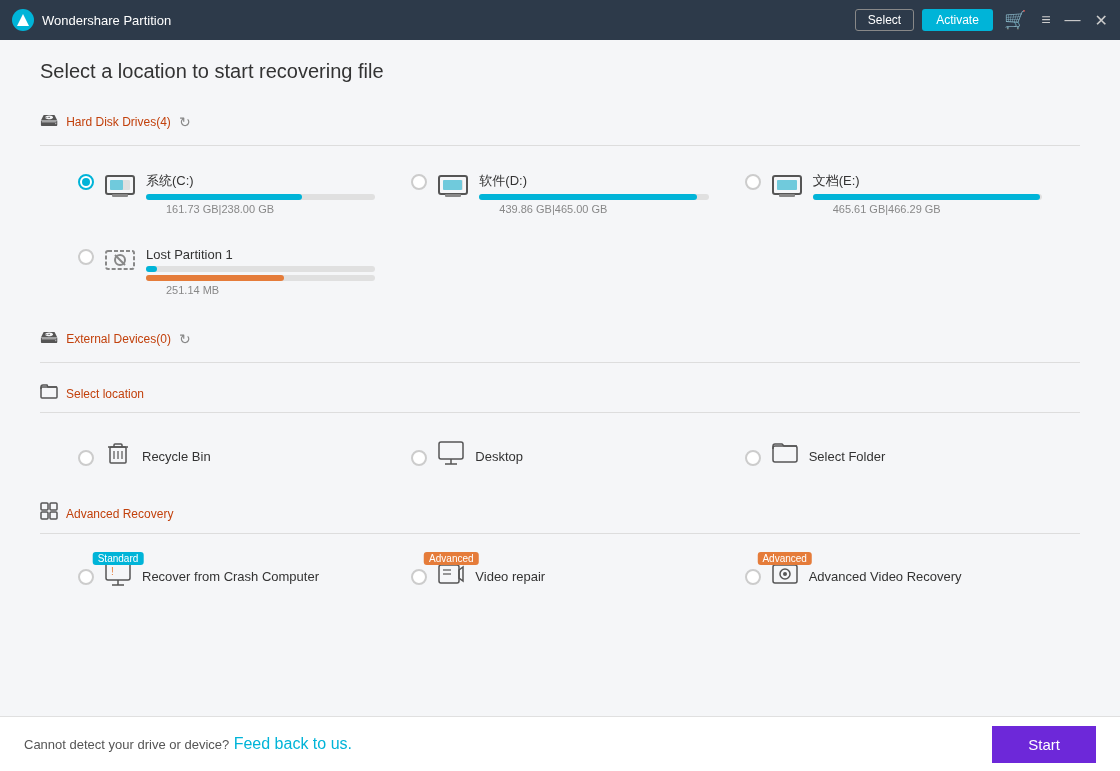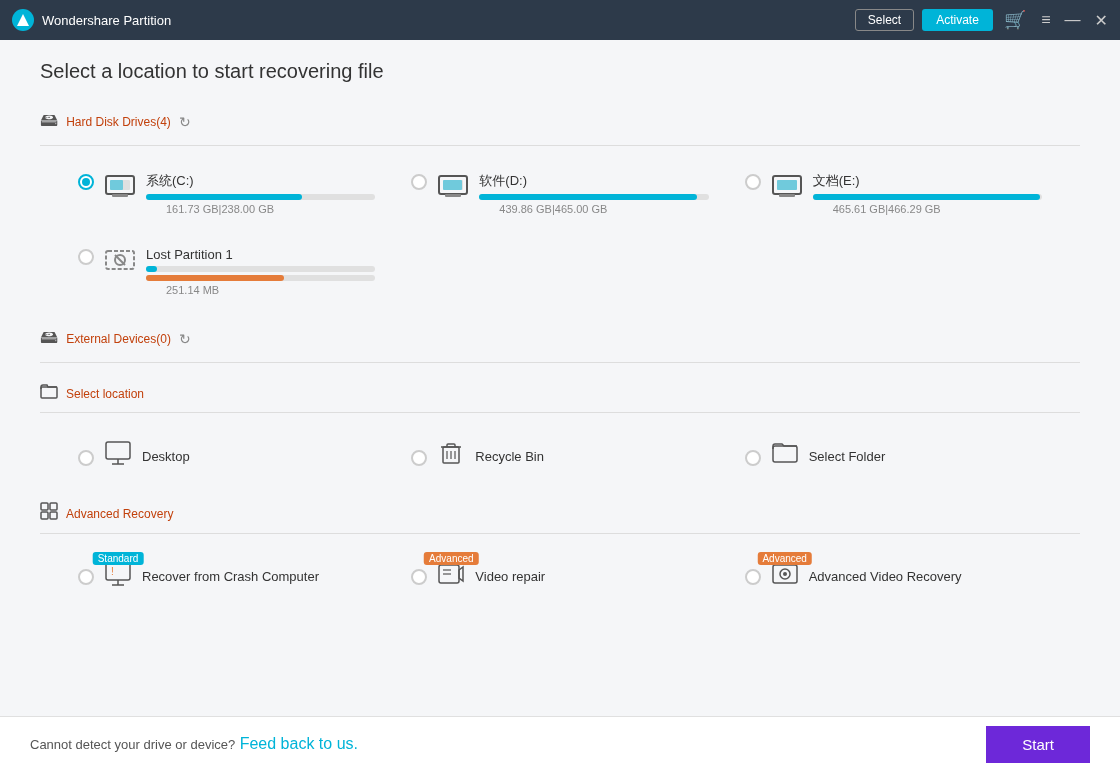--- a/index.html
+++ b/index.html
@@ -177,21 +177,21 @@
     .badge-advanced { background: #e57c3a; }
 
     .advanced-icon-wrap { position: relative; }
 
     
     .footer {
       background: #fff;
       height: 55px;
       display: flex;
       align-items: center;
-      padding: 0 30px;
+      padding: 0 24px;
       border-top: 1px solid #e0e0e0;
       flex-shrink: 0;
       justify-content: space-between;
     }
     .footer-text { font-size: 13px; color: #555; }
     .footer-link { color: #00b4d8; text-decoration: none; cursor: pointer; }
     .btn-start {
       background: #6d28d9;
       color: #fff;
       border: none;
@@ -329,41 +329,41 @@
           </svg>
       </span>
       <span class="section-label">Select location</span>
     </div>
     <div class="location-grid">
 
       <div class="location-item">
         <div class="radio-circle"></div>
         <div class="location-icon">
           <svg width="28" height="28" viewBox="0 0 28 28">
-              <rect x="2" y="3" width="24" height="17" rx="2" fill="none" stroke="#555" stroke-width="1.5"></rect>
-              <line x1="14" y1="20" x2="14" y2="25" stroke="#555" stroke-width="1.5"></line>
-              <line x1="8" y1="25" x2="20" y2="25" stroke="#555" stroke-width="1.5"></line>
-            </svg>
-        </div>
-        <span class="location-name">Desktop</span>
-      </div>
-
-      <div class="location-item">
-        <div class="radio-circle"></div>
-        <div class="location-icon">
-          <svg width="28" height="28" viewBox="0 0 28 28">
               <rect x="6" y="8" width="16" height="16" rx="1" fill="none" stroke="#555" stroke-width="1.5"></rect>
               <line x1="4" y1="8" x2="24" y2="8" stroke="#555" stroke-width="1.5"></line>
               <path d="M10 8 L10 6 Q10 5 11 5 L17 5 Q18 5 18 6 L18 8" fill="none" stroke="#555" stroke-width="1.5"></path>
               <line x1="10" y1="12" x2="10" y2="20" stroke="#555" stroke-width="1.2"></line>
               <line x1="14" y1="12" x2="14" y2="20" stroke="#555" stroke-width="1.2"></line>
               <line x1="18" y1="12" x2="18" y2="20" stroke="#555" stroke-width="1.2"></line>
             </svg>
         </div>
         <span class="location-name">Recycle Bin</span>
+      </div>
+
+      <div class="location-item">
+        <div class="radio-circle"></div>
+        <div class="location-icon">
+          <svg width="28" height="28" viewBox="0 0 28 28">
+              <rect x="2" y="3" width="24" height="17" rx="2" fill="none" stroke="#555" stroke-width="1.5"></rect>
+              <line x1="14" y1="20" x2="14" y2="25" stroke="#555" stroke-width="1.5"></line>
+              <line x1="8" y1="25" x2="20" y2="25" stroke="#555" stroke-width="1.5"></line>
+            </svg>
+        </div>
+        <span class="location-name">Desktop</span>
       </div>
 
       <div class="location-item">
         <div class="radio-circle"></div>
         <div class="location-icon">
           <svg width="28" height="28" viewBox="0 0 28 28">
               <rect x="2" y="7" width="24" height="16" rx="2" fill="none" stroke="#555" stroke-width="1.5"></rect>
               <path d="M2 10 L2 7 Q2 5 4 5 L11 5 L13 7 L26 7" stroke="#555" stroke-width="1.5" fill="none"></path>
             </svg>
         </div>

